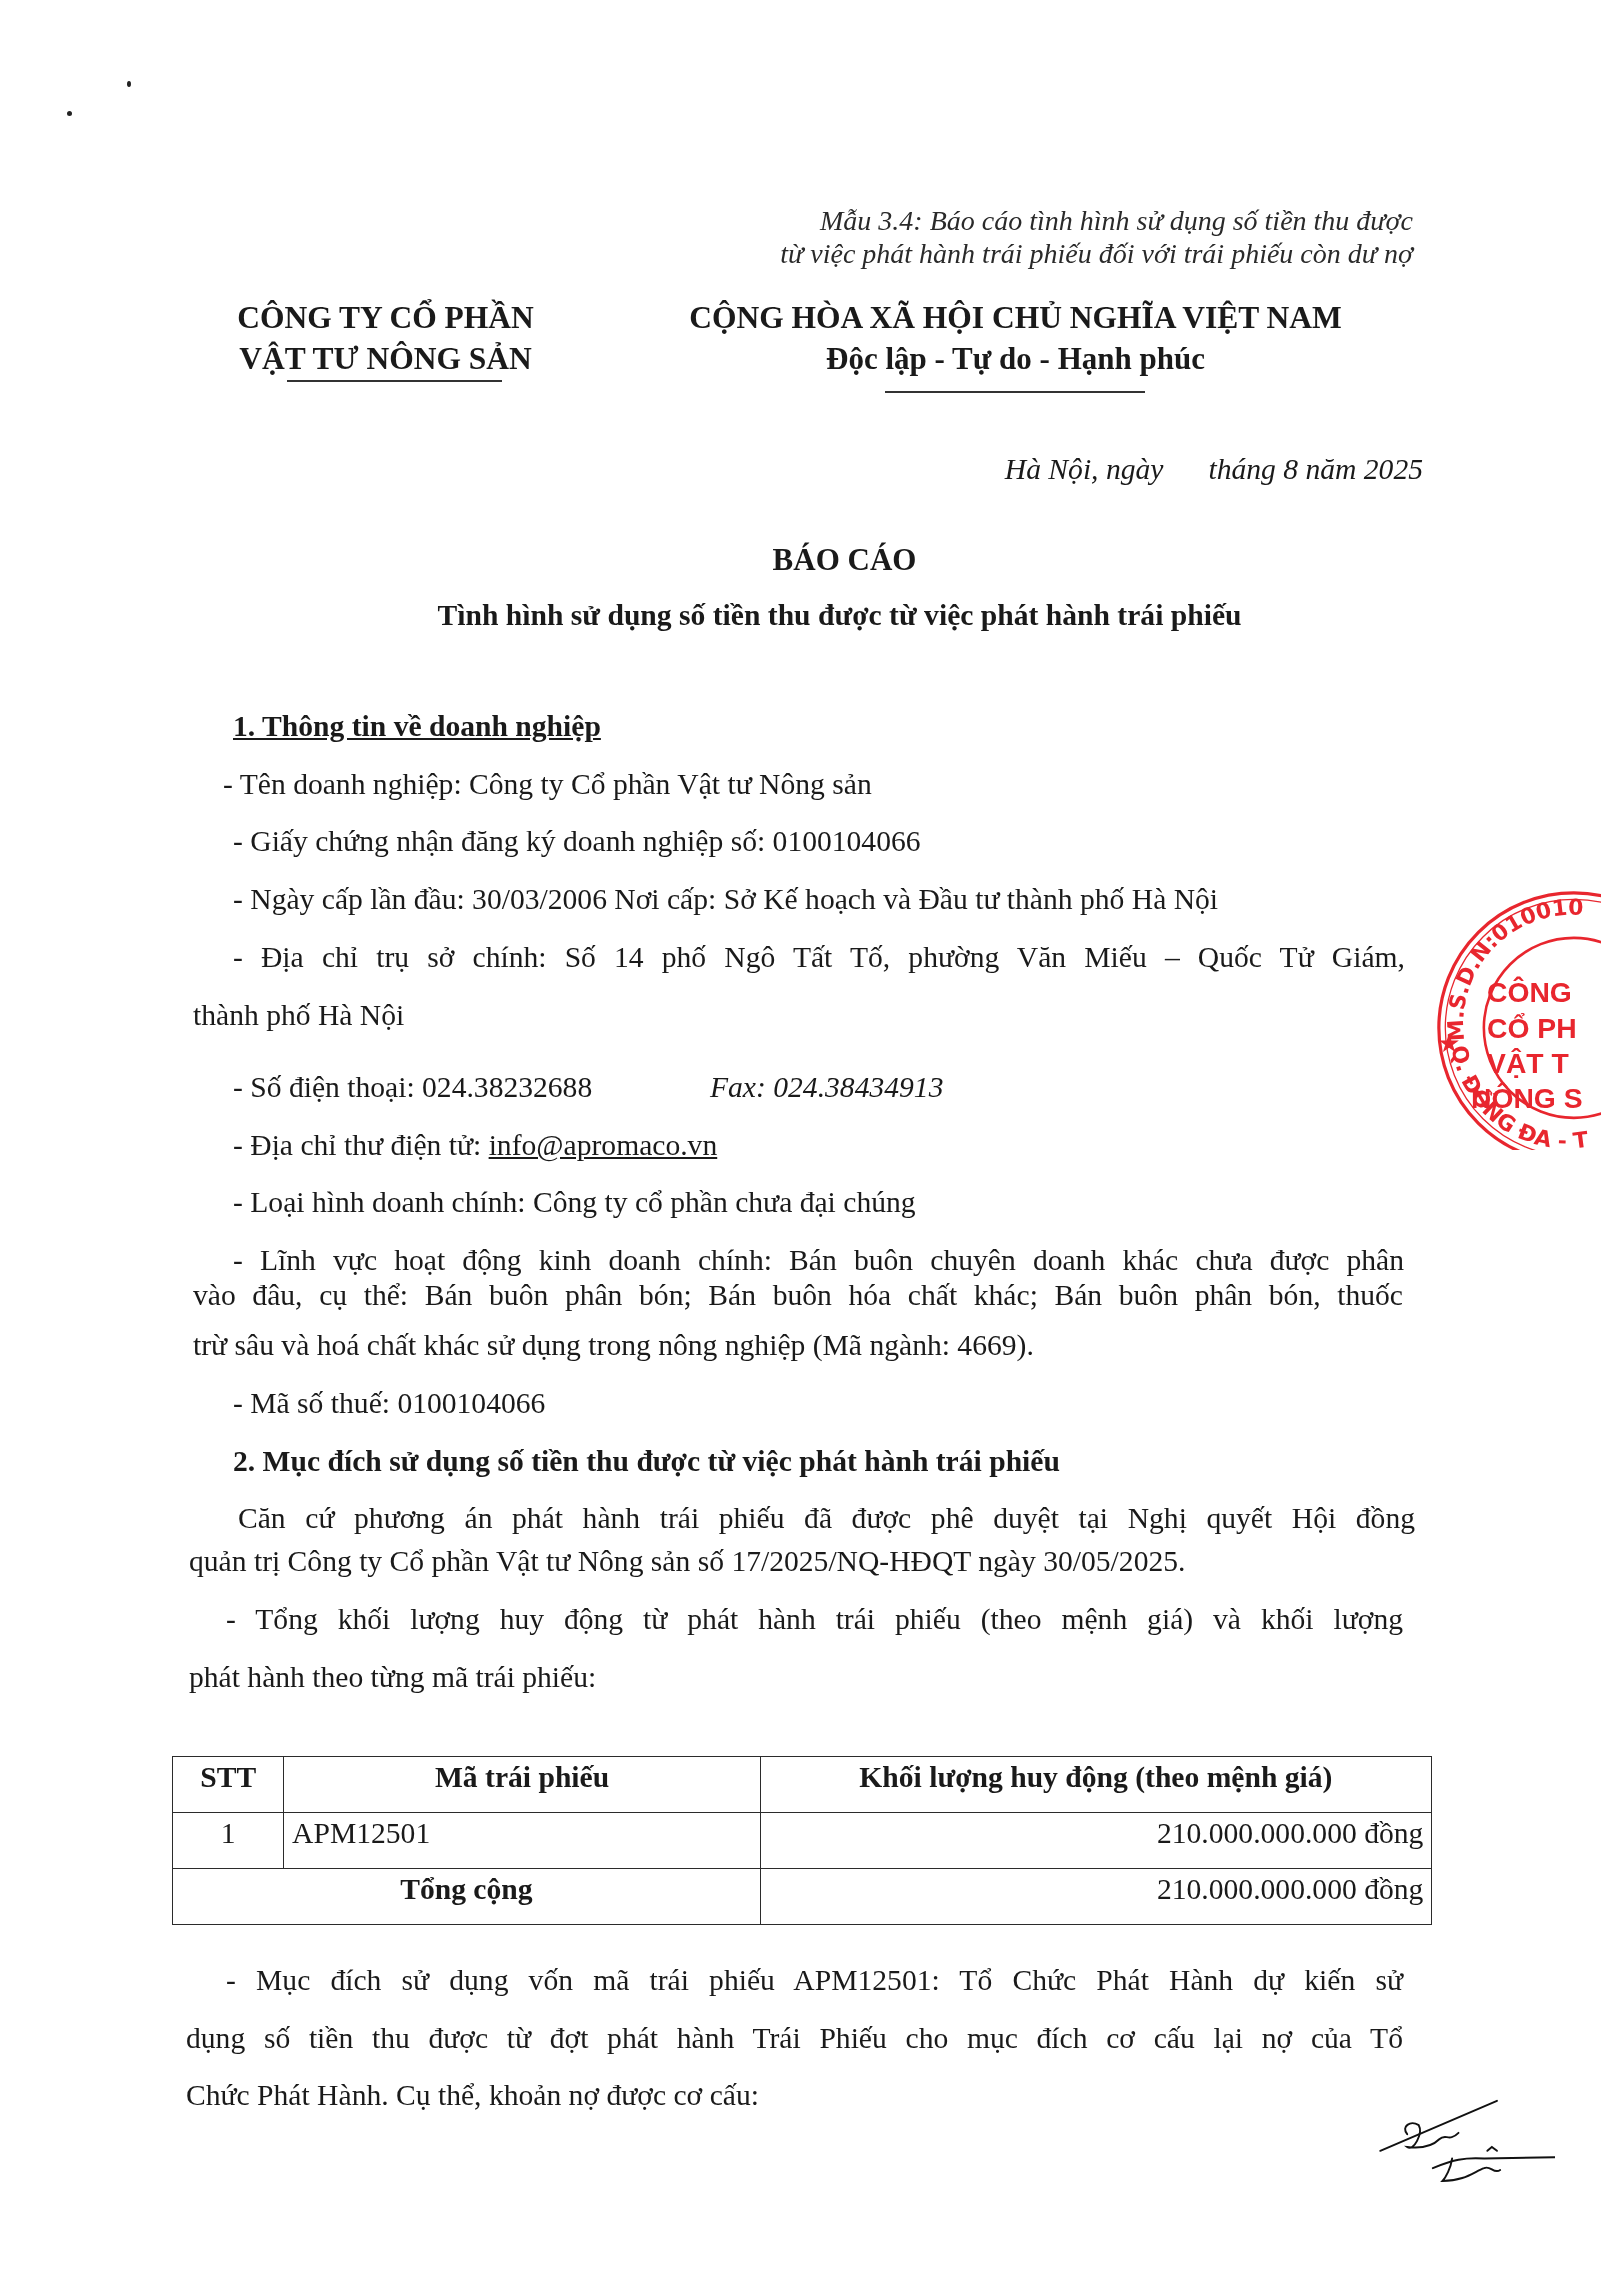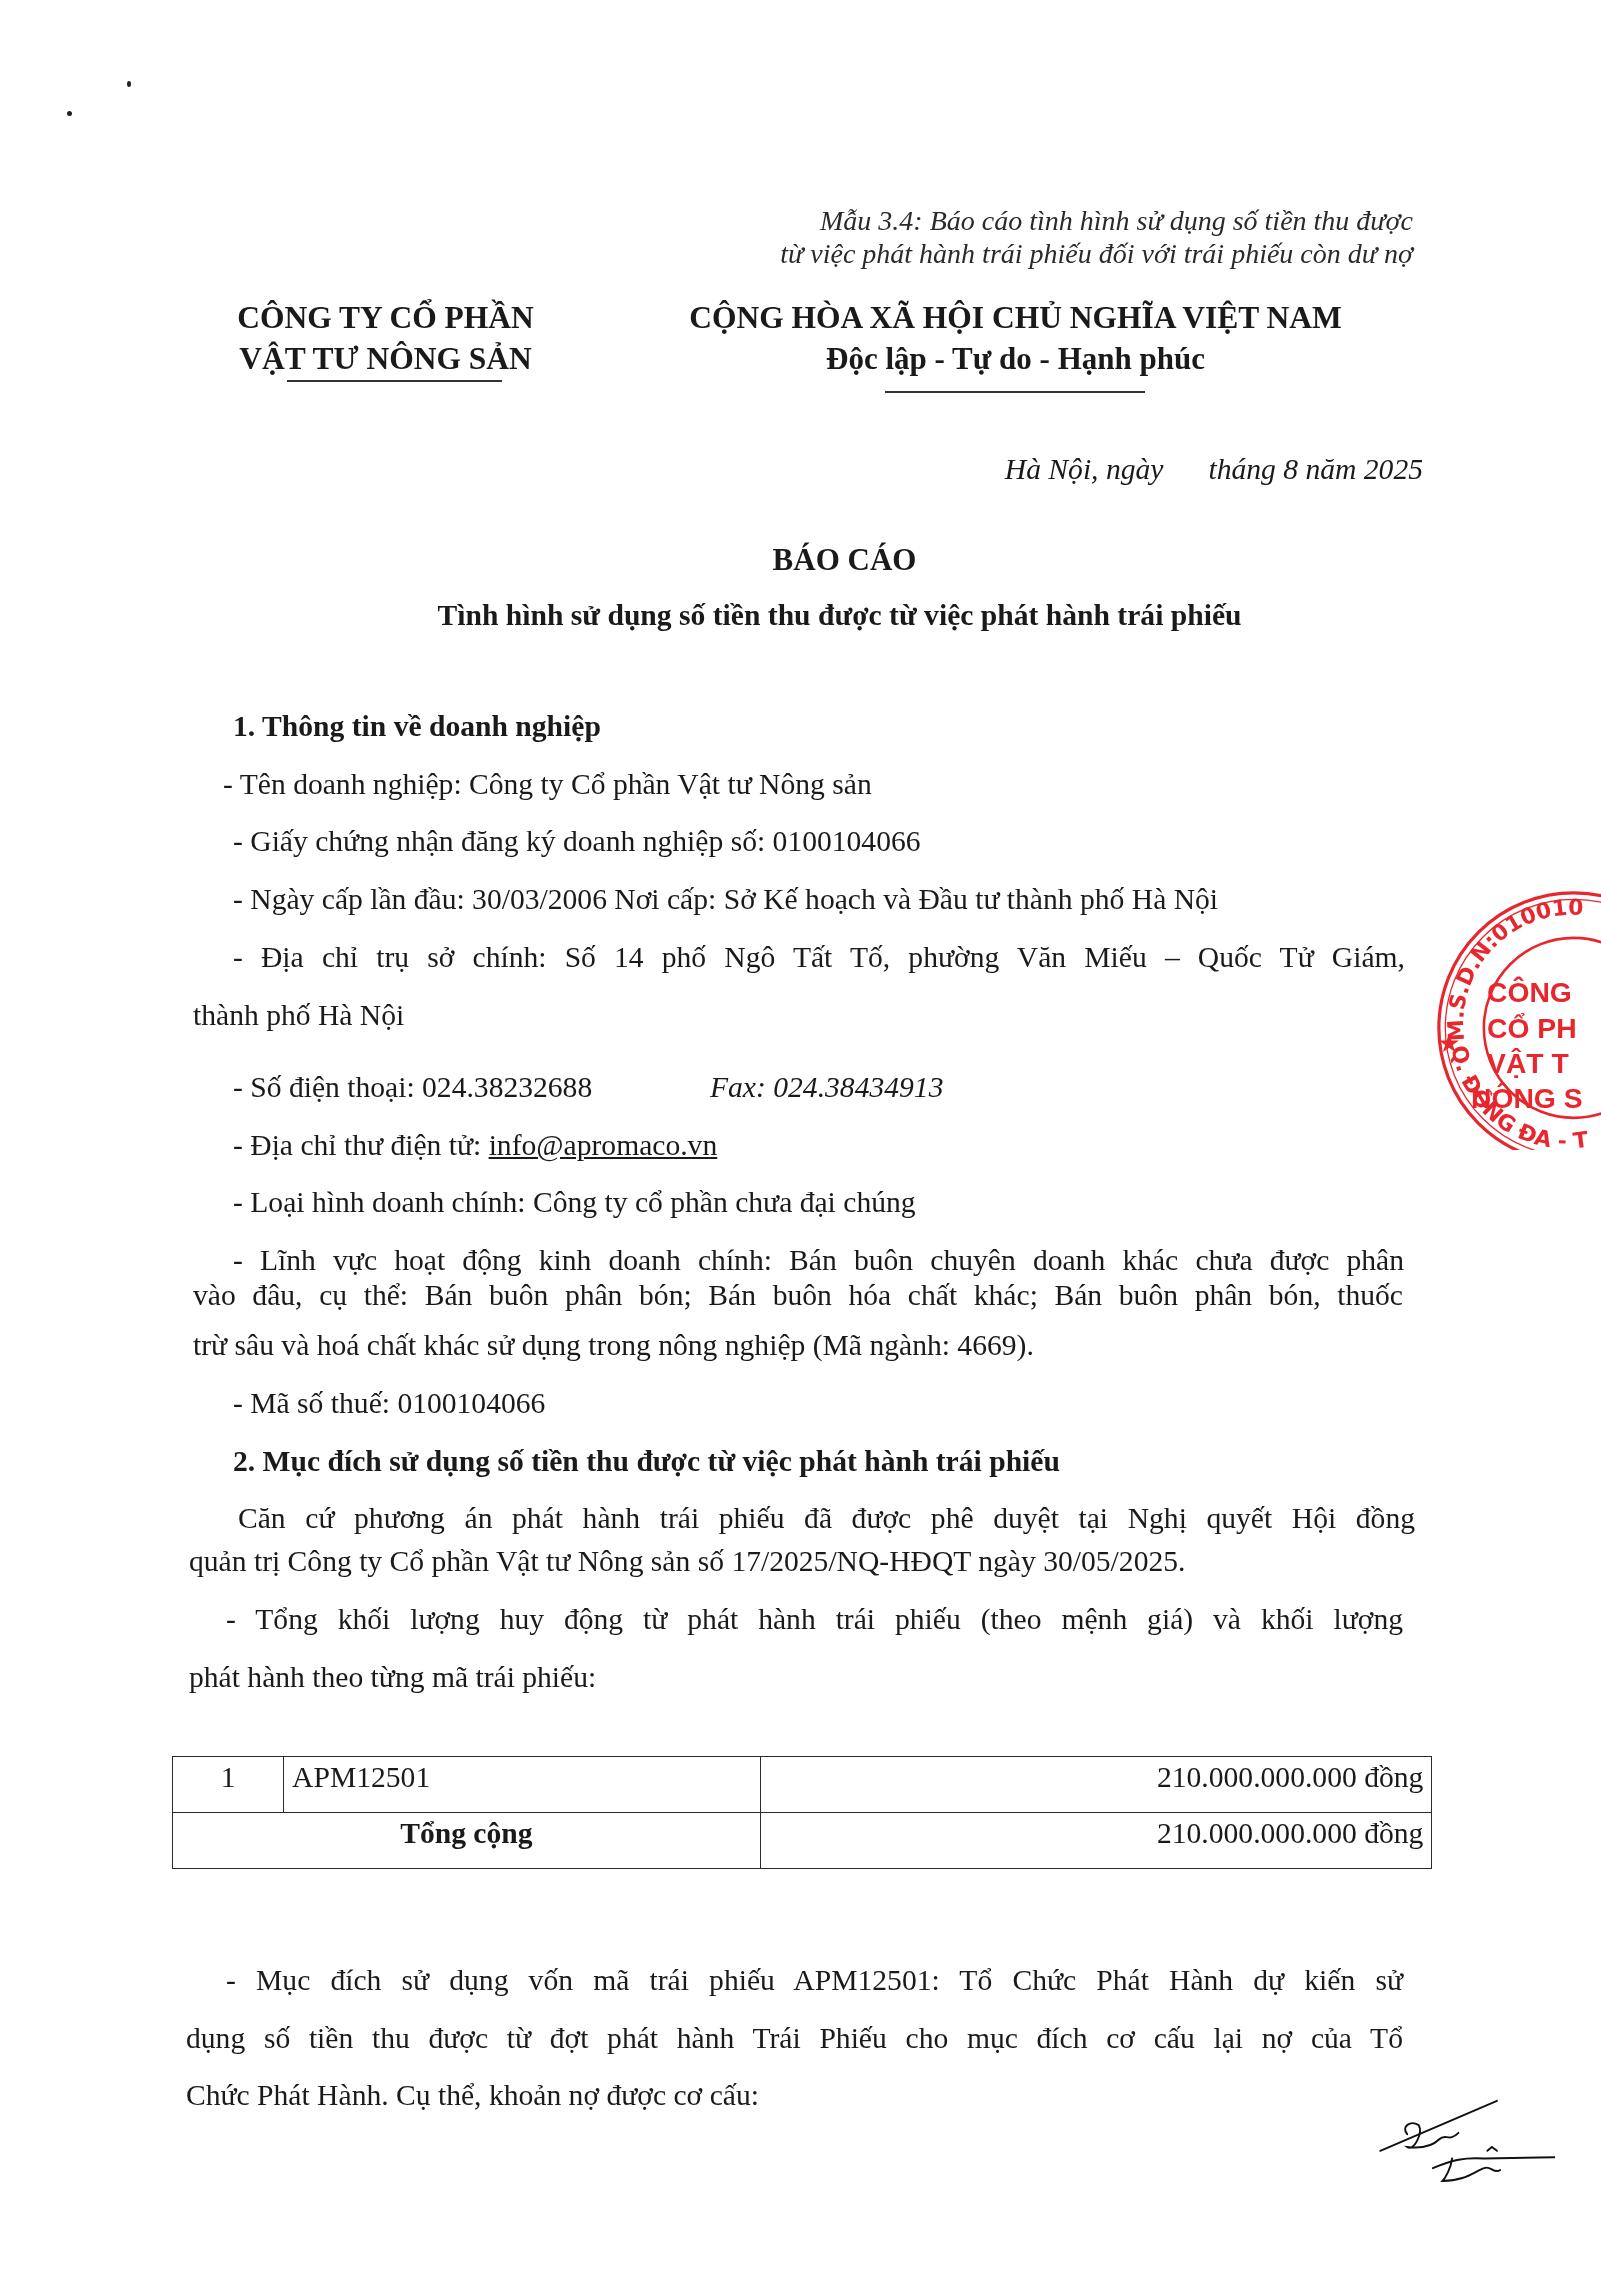--- a/index.html
+++ b/index.html
@@ -58,21 +58,21 @@
 </div>
 <div class="uline" style="left:885px;top:391px;width:260px;"></div>
 
 <div class="abs date-line">
   <span>Hà Nội, ngày</span><span class="gap"></span><span>tháng 8 năm 2025</span>
 </div>
 
 <div class="abs title t1">BÁO CÁO</div>
 <div class="abs title t2">Tình hình sử dụng số tiền thu được từ việc phát hành trái phiếu</div>
 
-<div class="line sec" style="left:233px;top:707px;">1. Thông tin về doanh nghiệp</div>
+<div class="line sec" style="left:233px;top:707px;text-decoration:underline;">1. Thông tin về doanh nghiệp</div>
 <div class="line" style="left:223px;top:765px;text-align:right;">- Tên doanh nghiệp: Công ty Cổ phần Vật tư Nông sản</div>
 <div class="line" style="left:233px;top:822px;">- Giấy chứng nhận đăng ký doanh nghiệp số: 0100104066</div>
 <div class="line" style="left:233px;top:880px;">- Ngày cấp lần đầu: 30/03/2006 Nơi cấp: Sở Kế hoạch và Đầu tư thành phố Hà Nội</div>
 <div class="line just" style="left:233px;top:938px;width:1172px;">- Địa chỉ trụ sở chính: Số 14 phố Ngô Tất Tố, phường Văn Miếu – Quốc Tử Giám,</div>
 <div class="line" style="left:193px;top:996px;">thành phố Hà Nội</div>
 <div class="line" style="left:233px;top:1068px;">- Số điện thoại: 024.38232688</div>
 <div class="line" style="left:710px;top:1068px;font-style:italic;">Fax: 024.38434913</div>
 <div class="line" style="left:233px;top:1126px;">
   <span>- Địa chỉ thư điện tử: </span><span class="email">info@apromaco.vn</span>
 </div>
@@ -83,20 +83,25 @@
 <div class="line" style="left:233px;top:1384px;">- Mã số thuế: 0100104066</div>
 
 <div class="line sec" style="left:233px;top:1442px;">2. Mục đích sử dụng số tiền thu được từ việc phát hành trái phiếu</div>
 <div class="line just" style="left:226px;top:1499px;width:1177px;margin-left:12px;">Căn cứ phương án phát hành trái phiếu đã được phê duyệt tại Nghị quyết Hội đồng</div>
 <div class="line" style="left:189px;top:1542px;">quản trị Công ty Cổ phần Vật tư Nông sản số 17/2025/NQ-HĐQT ngày 30/05/2025.</div>
 <div class="line just" style="left:226px;top:1600px;width:1177px;">- Tổng khối lượng huy động từ phát hành trái phiếu (theo mệnh giá) và khối lượng</div>
 <div class="line" style="left:189px;top:1658px;">phát hành theo từng mã trái phiếu:</div>
 
 <table class="tbl">
   <tbody>
+      <tr>
+    <th class="c-stt">STT</th>
+    <th class="c-code">Mã trái phiếu</th>
+    <th>Khối lượng huy động (theo mệnh giá)</th>
+  </tr>
   <tr>
     <td class="c-stt">1</td>
     <td class="c-code">APM12501</td>
     <td class="c-amt">210.000.000.000 đồng</td>
   </tr>
   <tr>
     <td colspan="2" style="text-align:center;font-weight:bold;">Tổng cộng</td>
     <td class="c-amt">210.000.000.000 đồng</td>
   </tr>
 </tbody>

